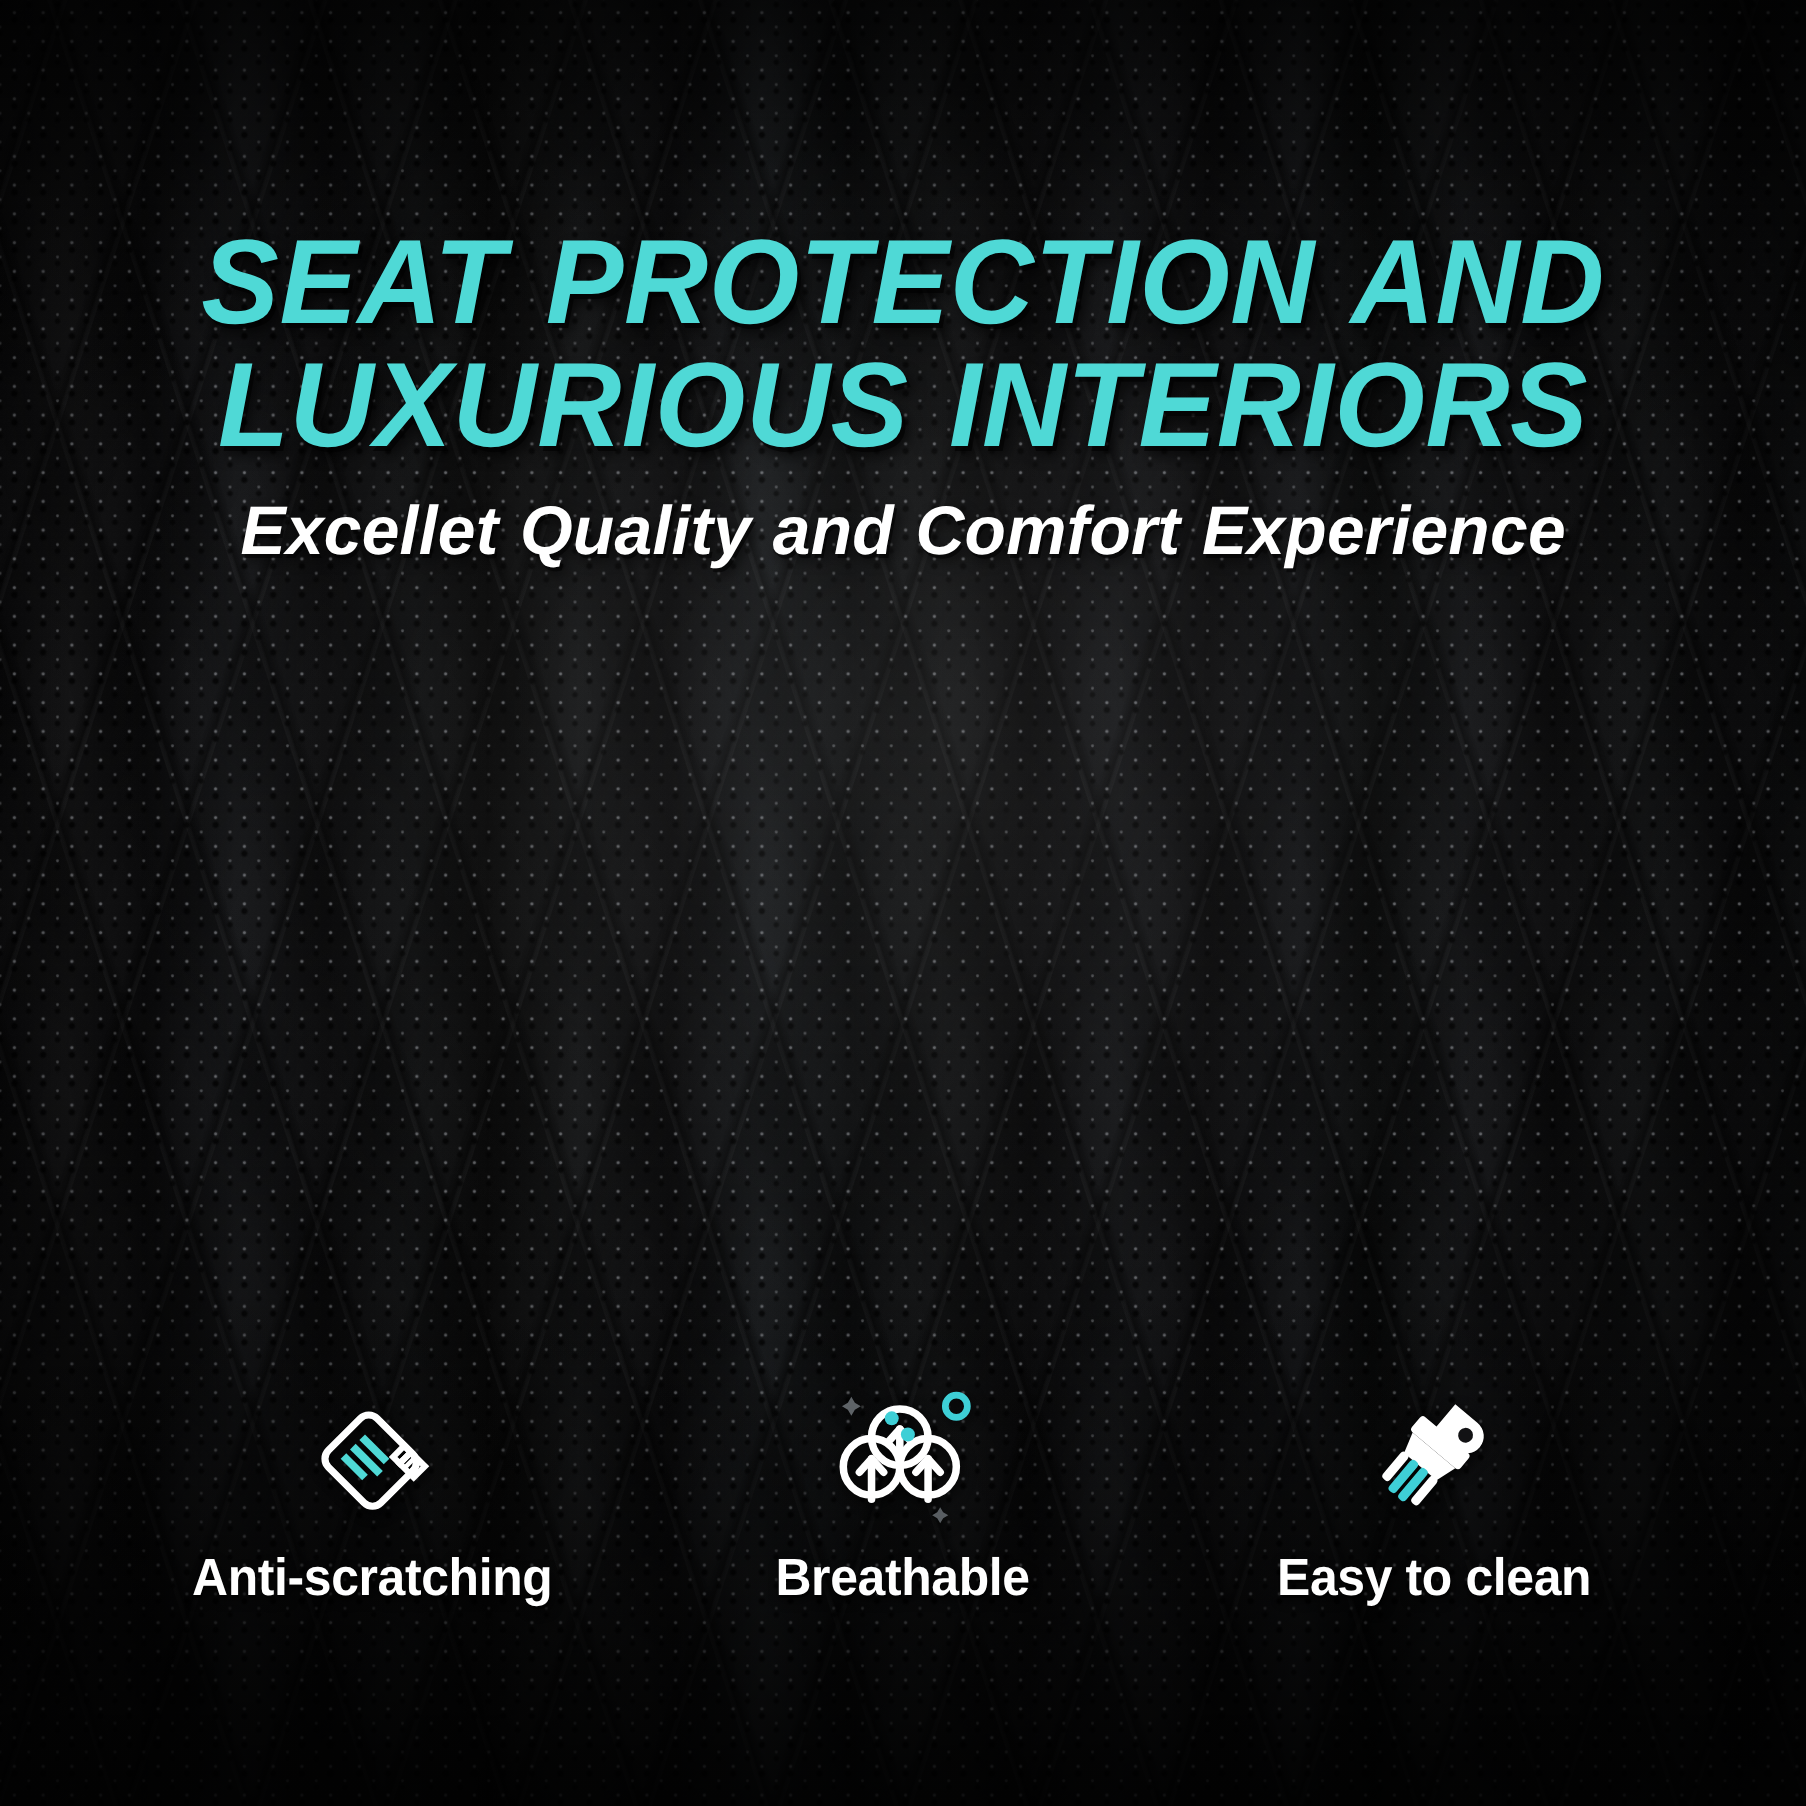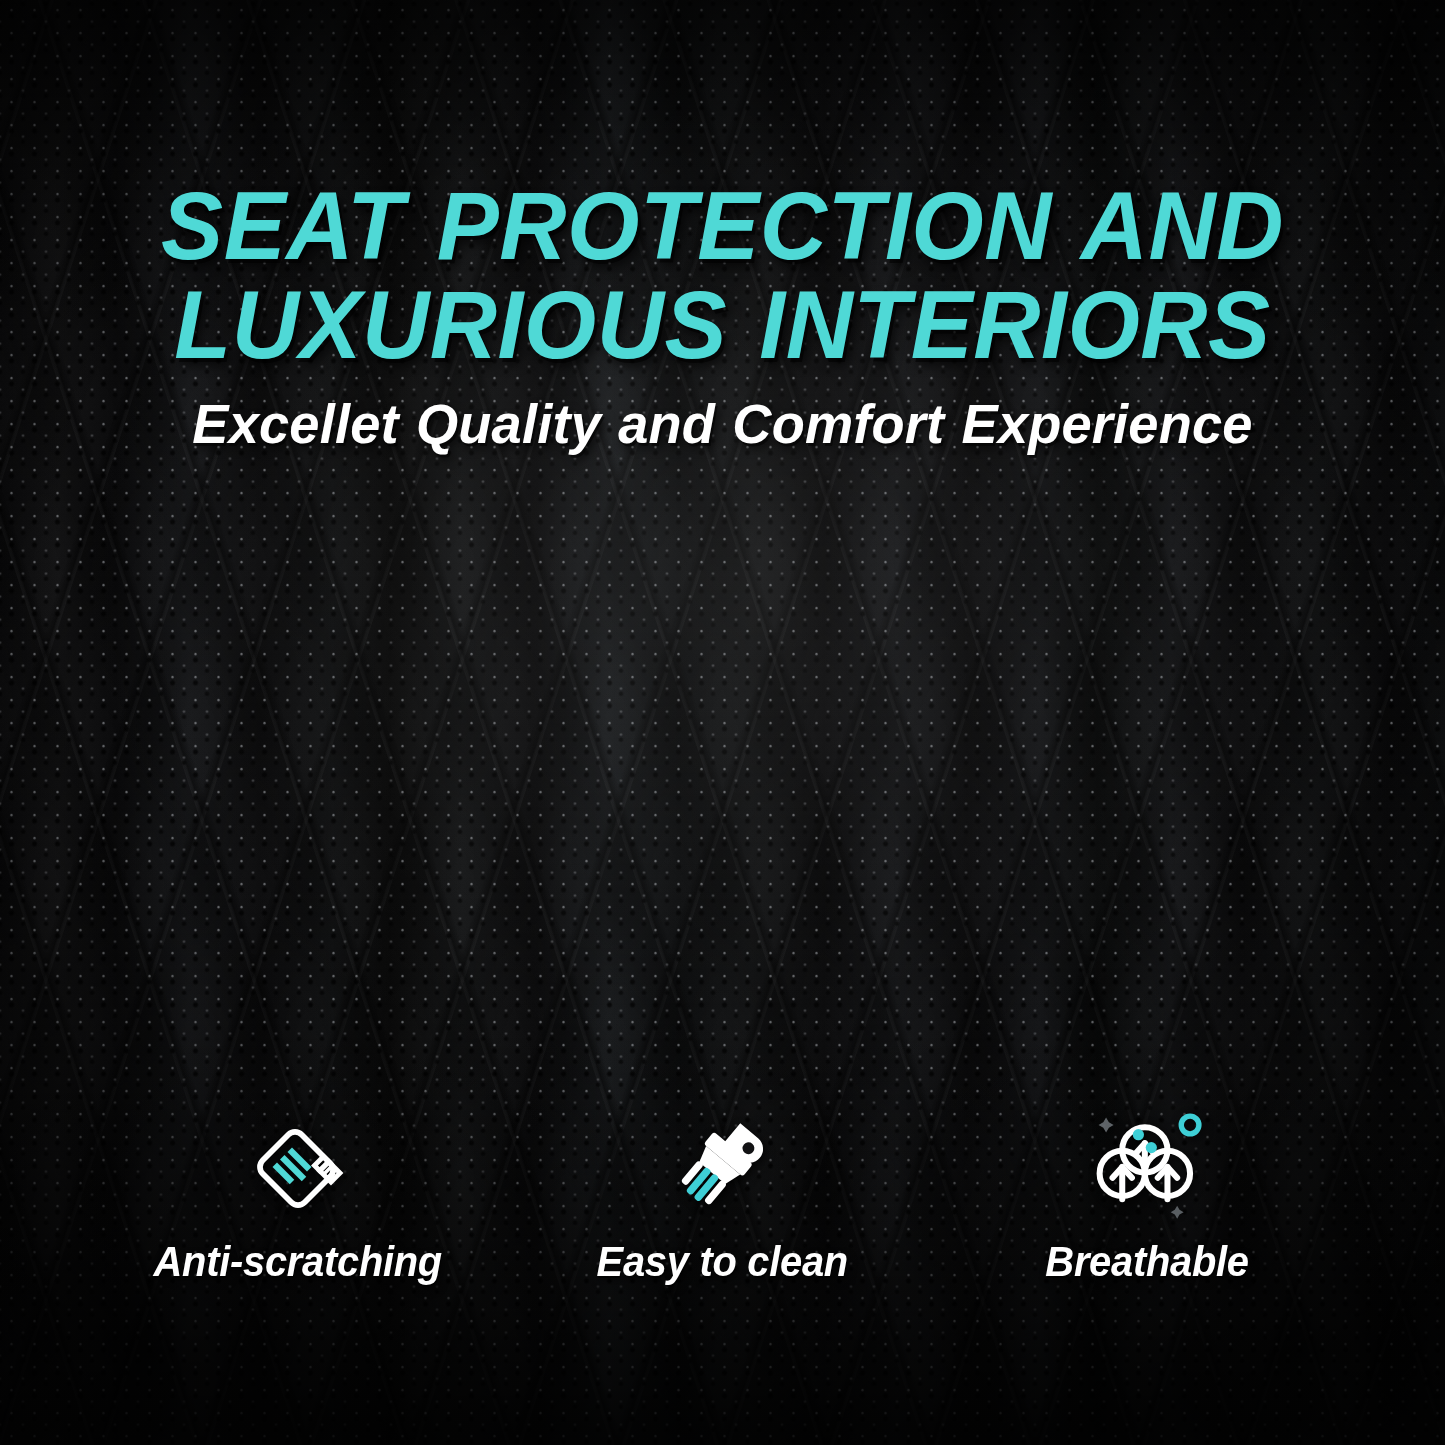--- a/index.html
+++ b/index.html
@@ -176,23 +176,22 @@
     transform: scaleX(0.985);
   }
 
   
   #features {
     position: absolute;
     top: 1112px;
     left: 86px;
     right: 86px;
     display: flex;
-    justify-content: flex-end;
+    justify-content: space-between;
     align-items: flex-start;
-    font-style: italic;
   }
   .feature {
     flex: 1 1 0;
     display: flex;
     flex-direction: column;
     align-items: center;
   }
   .feature-icon {
     height: 110px;
     display: flex;
@@ -251,40 +250,20 @@
               </g>
               <line x1="33" y1="44" x2="59" y2="44" stroke="#4FD9D6" stroke-width="6" stroke-linecap="butt"></line>
               <line x1="33" y1="54" x2="62" y2="54" stroke="#4FD9D6" stroke-width="6" stroke-linecap="butt"></line>
               <line x1="33" y1="64" x2="56" y2="64" stroke="#4FD9D6" stroke-width="6" stroke-linecap="butt"></line>
             </g>
           </svg>
         </div>
         <div class="feature-label">Anti-scratching</div>
       </div>
 
-
-      <div class="feature">
-        <div class="feature-icon">
-          <svg width="106" height="106" viewBox="0 0 100 100" aria-hidden="true">
-            <g transform="rotate(40 50 50)">
-              <path d="M36 8 h22 a13 13 0 0 1 0 26 h-22 Z" fill="#FFFFFF"></path>
-              <circle cx="57" cy="21" r="5.6" fill="#121214"></circle>
-              <rect x="22" y="30" width="48" height="15" rx="3" fill="#FFFFFF" transform="rotate(0 46 37)"></rect>
-              <path d="M25 45 h42 l-5 16 h-32 Z" fill="#FFFFFF"></path>
-              <g>
-                <rect x="28" y="60" width="7" height="26" rx="3" fill="#FFFFFF"></rect>
-                <rect x="37.5" y="60" width="7" height="30" rx="3" fill="#3ECFD6"></rect>
-                <rect x="47" y="60" width="7" height="30" rx="3" fill="#3ECFD6"></rect>
-                <rect x="56.5" y="60" width="7" height="26" rx="3" fill="#FFFFFF"></rect>
-              </g>
-            </g>
-          </svg>
-        </div>
-        <div class="feature-label">Easy to clean</div>
-      </div>
 
       <div class="feature">
         <div class="feature-icon">
           <svg width="112" height="110" viewBox="0 0 104 100" aria-hidden="true">
             <g fill="none" stroke="#FFFFFF" stroke-width="5.6">
               <circle cx="50" cy="34" r="21"></circle>
               <circle cx="29" cy="56" r="21"></circle>
               <circle cx="71" cy="56" r="21"></circle>
             </g>
             <g stroke="#FFFFFF" stroke-width="5.6" fill="none" stroke-linecap="round" stroke-linejoin="round">
@@ -298,15 +277,35 @@
             <circle cx="44" cy="20" r="5.2" fill="#3ECFD6"></circle>
             <circle cx="56" cy="32" r="5.2" fill="#3ECFD6"></circle>
             <circle cx="92" cy="11" r="8.2" fill="none" stroke="#3ECFD6" stroke-width="5"></circle>
             <path d="M14 4 l2.6 4.4 4.4 2.6 -4.4 2.6 -2.6 4.4 -2.6 -4.4 -4.4 -2.6 4.4 -2.6 Z" fill="#6d7378" opacity="0.85"></path>
             <path d="M80 86 l2.2 3.8 3.8 2.2 -3.8 2.2 -2.2 3.8 -2.2 -3.8 -3.8 -2.2 3.8 -2.2 Z" fill="#6d7378" opacity="0.80"></path>
           </svg>
         </div>
         <div class="feature-label">Breathable</div>
       </div>
 
+      <div class="feature">
+        <div class="feature-icon">
+          <svg width="106" height="106" viewBox="0 0 100 100" aria-hidden="true">
+            <g transform="rotate(40 50 50)">
+              <path d="M36 8 h22 a13 13 0 0 1 0 26 h-22 Z" fill="#FFFFFF"></path>
+              <circle cx="57" cy="21" r="5.6" fill="#121214"></circle>
+              <rect x="22" y="30" width="48" height="15" rx="3" fill="#FFFFFF" transform="rotate(0 46 37)"></rect>
+              <path d="M25 45 h42 l-5 16 h-32 Z" fill="#FFFFFF"></path>
+              <g>
+                <rect x="28" y="60" width="7" height="26" rx="3" fill="#FFFFFF"></rect>
+                <rect x="37.5" y="60" width="7" height="30" rx="3" fill="#3ECFD6"></rect>
+                <rect x="47" y="60" width="7" height="30" rx="3" fill="#3ECFD6"></rect>
+                <rect x="56.5" y="60" width="7" height="26" rx="3" fill="#FFFFFF"></rect>
+              </g>
+            </g>
+          </svg>
+        </div>
+        <div class="feature-label">Easy to clean</div>
+      </div>
+
     </div>
   </div>
 </div>
 
 </body></html>

